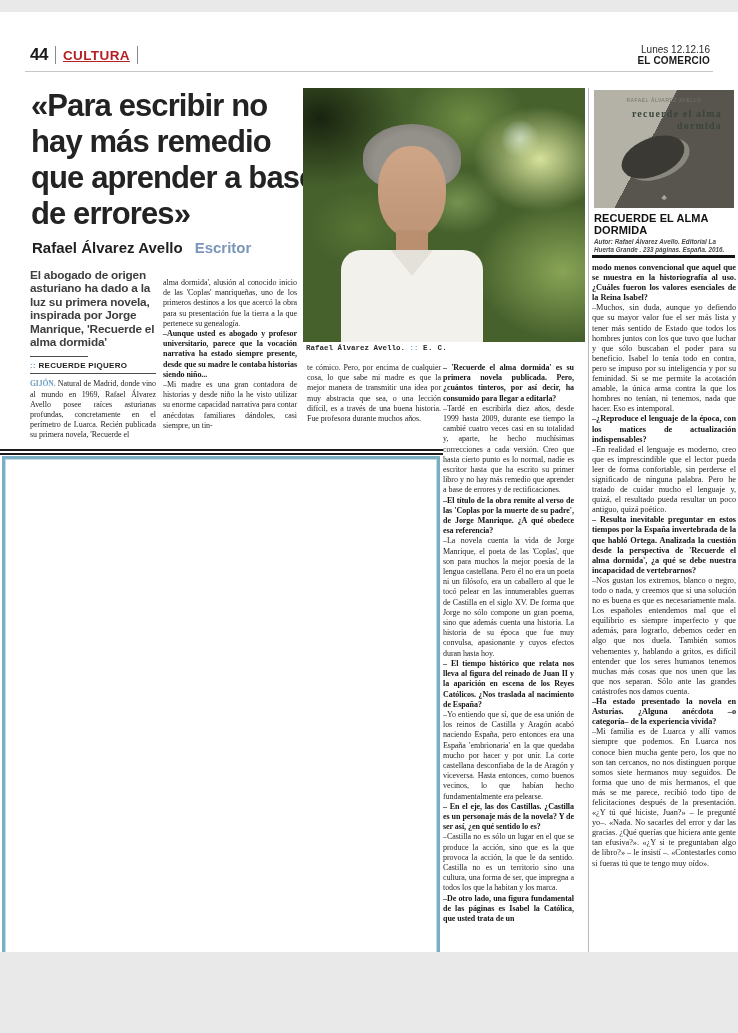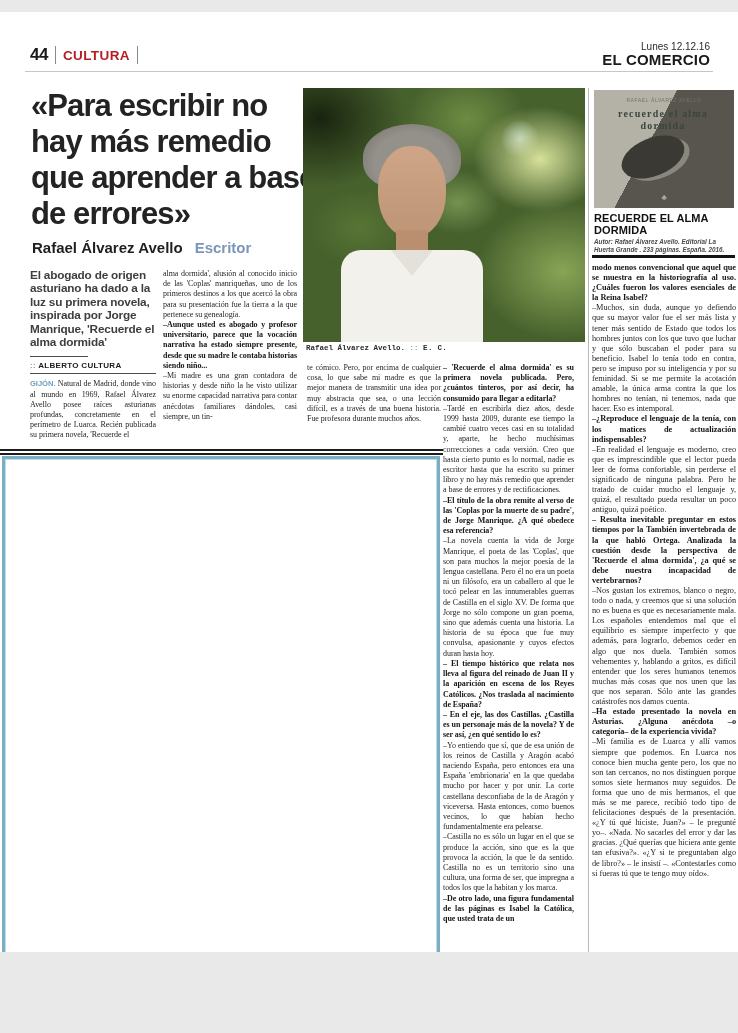--- a/index.html
+++ b/index.html
@@ -6,24 +6,24 @@
   html,body { background:#e9e9e9; }
   .page { position:relative; width:738px; height:940px; background:#ffffff;
           font-family:"Liberation Serif", serif; color:#1f1f1f; overflow:hidden;
           margin:12px auto; }
 
   
   .masthead { position:absolute; left:30px; top:30px; right:28px; height:26px;
               display:flex; align-items:center; font-family:"Liberation Sans", sans-serif; }
   .pagenum { font-size:17px; font-weight:700; color:#1a1a1a; letter-spacing:-0.5px; }
   .mast-div { width:1px; height:18px; background:#8a8a8a; margin:0 7px; }
-  .section { font-size:13.5px; font-weight:700; color:#b41f24; letter-spacing:0.4px; }
+  .section { font-size:13.5px; font-weight:700; color:#b41f24; letter-spacing:0.4px;text-decoration:underline; }
   .mast-right { margin-left:auto; text-align:right; line-height:1.1; }
   .mast-date { font-size:10px; color:#2a2a2a; }
-  .mast-paper { font-size:15px; font-weight:700; color:#1a1a1a; letter-spacing:0.2px;text-align:right; }
+  .mast-paper { font-size:10px; font-weight:700; color:#1a1a1a; letter-spacing:0.2px;text-align:right; }
   .mast-rule { position:absolute; left:25px; right:25px; top:59px; height:1px; background:#c6c6c6; }
 
   
   .headline { position:absolute; left:31px; top:76px; width:288px;
               font-family:"Liberation Sans", sans-serif; font-weight:700;
               font-size:31px; line-height:36px; letter-spacing:-0.9px; color:#232323; }
   .byline { position:absolute; left:32px; top:227px; width:280px;
             font-family:"Liberation Sans", sans-serif; font-size:15px; font-weight:700; }
   .byline .role { color:#7b97b8; margin-left:5px;padding-left:7px; }
 
@@ -55,47 +55,47 @@
   .caption .colon, .kicker .colon { color:#6f9ec0; }
   .caption .credit { letter-spacing:0.3px; }
 
   
   .vrule { position:absolute; left:588px; top:76px; width:1px; height:929px; background:#b9b9b9; }
   .cover { position:absolute; left:594px; top:78px; width:140px; height:118px;
            background:linear-gradient(118deg, #b4b1a6 41%, #57554d 41%); overflow:hidden; }
   .cover-author { position:absolute; left:0; top:7px; width:100%; text-align:center;
                   font-family:"Liberation Sans", sans-serif; font-size:5px; letter-spacing:0.6px;
                   color:#767469; text-transform:uppercase; }
-  .cover-title { position:absolute; left:10px; top:18px; width:118px; text-align:center;
+  .cover-title { position:absolute; left:10px; top:18px; width:118px; text-align:right;
                  font-weight:700; font-size:10px; line-height:11.5px; letter-spacing:1.2px;
                  color:#39453c; white-space:pre-line; }
   .cover-ellipse { position:absolute; left:26px; top:48px; width:66px; height:38px;
                    background:#3a3934; border-radius:50%; transform:rotate(-22deg);
                    box-shadow:4px 4px 0 rgba(181,178,167,0.55); }
   .cover-logo { position:absolute; left:0; bottom:6px; width:100%; text-align:center;
                 font-size:8px; color:#b0aea3; line-height:8px; }
   .book-title { position:absolute; left:594px; top:200px; width:142px;
                 font-family:"Liberation Sans", sans-serif; font-weight:700;
                 font-size:11px; line-height:12px; color:#111; letter-spacing:0.1px; }
   .book-details { position:absolute; left:594px; top:226px; width:142px;
                   font-family:"Liberation Sans", sans-serif; font-style:italic; font-weight:700;
                   font-size:6.3px; line-height:7.6px; color:#4a4a48; }
   .book-rule { position:absolute; left:592px; top:243px; width:143px; height:2.5px; background:#141414; }
 
   
   .col { position:absolute; z-index:2; }
   .col-a { left:30px;  top:257px; width:126px; }
-  .col-b { left:163px; top:257px; width:134px; }
+  .col-b { left:163px; top:266px; width:134px; }
   .col-c { left:307px; top:351px; width:134px; }
   .col-d { left:443px; top:351px; width:131px; }
   .col-e { left:592px; top:251px; width:144px; }
   .par { font-size:8px; line-height:10.2px; text-align:justify; color:#1e1e1e; letter-spacing:-0.05px; }
   .col-e .par { font-size:8.3px; line-height:10.1px; }
   .par.q { font-weight:700; color:#161616; }
-  .dateline { font-family:Liberation Sans, sans-serif; font-weight:700; color:#6f9ec0; font-size:7.6px; }
+  .dateline { font-family:Liberation Serif, serif; font-weight:700; color:#6f9ec0; font-size:7.6px; }
 
   .lead { font-family:Liberation Sans, sans-serif; font-weight:700; color:#3e3e3e;
           font-size:11.8px; line-height:13.4px; letter-spacing:-0.2px; }
   .rule-a { width:58px; border-top:1.3px solid #4c4c4c; margin:7px 0 4px; }
   .kicker { font-family:"Liberation Sans", sans-serif; font-weight:700; font-size:8px;
             letter-spacing:0.3px; color:#1c1c1c; }
   .rule-b { border-top:1px solid #4c4c4c; margin:3px 0 5px; }
 
   
   .double-rule { position:absolute; left:0; top:437px; width:443px; height:6px; z-index:4;
@@ -149,52 +149,52 @@
   </div>
   <div class="book-title">RECUERDE EL ALMA DORMIDA</div>
   <div class="book-details">Autor: Rafael Álvarez Avello. Editorial La Huerta Grande . 233 páginas. España. 2016.</div>
   <div class="book-rule"></div>
 
   <div class="col col-a">
     <div class="lead">El abogado de origen asturiano ha dado a la luz su primera novela, inspirada por Jorge Manrique, 'Recuerde el alma dormida'</div>
     <div class="rule-a"></div>
     <div class="kicker">
       <span class="colon">::</span>
-      <span>ALBERTO CULTURA</span>
+      <span>RECUERDE PIQUERO</span>
     </div>
     <div class="rule-b"></div>
     <div>
         <p class="par"><span class="dateline">GIJÓN. </span>Natural de Madrid, donde vino al mundo en 1969, Rafael Álvarez Avello posee raíces asturianas profundas, concretamente en el perímetro de Luarca. Recién publicada su primera novela, 'Recuerde el</p>
       </div>
   </div>
   <div class="col col-b">
       <p class="par">alma dormida', alusión al conocido inicio de las 'Coplas' manriqueñas, uno de los primeros destinos a los que acercó la obra para su presentación fue la tierra a la que pertenece su genealogía.</p>
       <p class="par q">–Aunque usted es abogado y profesor universitario, parece que la vocación narrativa ha estado siempre presente, desde que su madre le contaba historias siendo niño...</p>
       <p class="par">–Mi madre es una gran contadora de historias y desde niño la he visto utilizar su enorme capacidad narrativa para contar anécdotas familiares dándoles, casi siempre, un tin-</p>
     </div>
   <div class="col col-c">
       <p class="par">te cómico. Pero, por encima de cualquier cosa, lo que sabe mi madre es que la mejor manera de transmitir una idea por muy abstracta que sea, o una lección difícil, es a través de una buena historia. Fue profesora durante muchos años.</p>
     </div>
   <div class="col col-d">
       <p class="par q">– 'Recuerde el alma dormida' es su primera novela publicada. Pero, ¿cuántos tinteros, por así decir, ha consumido para llegar a editarla?</p>
       <p class="par">–Tardé en escribirla diez años, desde 1999 hasta 2009, durante ese tiempo la cambié cuatro veces casi en su totalidad y, aparte, he hecho muchísimas correcciones a cada versión. Creo que hasta cierto punto es lo normal, nadie es escritor hasta que ha escrito su primer libro y no hay más remedio que aprender a base de errores y de rectificaciones.</p>
       <p class="par q">–El título de la obra remite al verso de las 'Coplas por la muerte de su padre', de Jorge Manrique. ¿A qué obedece esa referencia?</p>
       <p class="par">–La novela cuenta la vida de Jorge Manrique, el poeta de las 'Coplas', que son para muchos la mejor poesía de la lengua castellana. Pero él no era un poeta ni un filósofo, era un caballero al que le tocó pelear en las innumerables guerras de Castilla en el siglo XV. De forma que Jorge no sólo compone un gran poema, sino que además cuenta una historia. La historia de su época que fue muy convulsa, apasionante y cuyos efectos duran hasta hoy.</p>
       <p class="par q">– El tiempo histórico que relata nos lleva al figura del reinado de Juan II y la aparición en escena de los Reyes Católicos. ¿Nos traslada al nacimiento de España?</p>
+      <p class="par">–Yo entiendo que sí, que de esa unión de los reinos de Castilla y Aragón acabó naciendo España, pero entonces era una España 'embrionaria' en la que quedaba mucho por hacer y por unir. La corte castellana desconfiaba de la de Aragón y viceversa. Hasta entonces, como buenos vecinos, lo que habían hecho fundamentalmente era pelearse.</p>
       <p class="par q">– En el eje, las dos Castillas. ¿Castilla es un personaje más de la novela? Y de ser así, ¿en qué sentido lo es?</p>
-      <p class="par">–Yo entiendo que sí, que de esa unión de los reinos de Castilla y Aragón acabó naciendo España, pero entonces era una España 'embrionaria' en la que quedaba mucho por hacer y por unir. La corte castellana desconfiaba de la de Aragón y viceversa. Hasta entonces, como buenos vecinos, lo que habían hecho fundamentalmente era pelearse.</p>
       <p class="par">–Castilla no es sólo un lugar en el que se produce la acción, sino que es la que provoca la acción, la que le da sentido. Castilla no es un territorio sino una cultura, una forma de ser, que impregna a todos los que la habitan y los marca.</p>
       <p class="par q">–De otro lado, una figura fundamental de las páginas es Isabel la Católica, que usted trata de un</p>
     </div>
   <div class="col col-e">
       <p class="par q">modo menos convencional que aquel que se muestra en la historiografía al uso. ¿Cuáles fueron los valores esenciales de la Reina Isabel?</p>
       <p class="par">–Muchos, sin duda, aunque yo defiendo que su mayor valor fue el ser más lista y tener más sentido de Estado que todos los hombres juntos con los que tuvo que luchar y que sólo buscaban el poder para su beneficio. Isabel lo tenía todo en contra, pero se impuso por su inteligencia y por su feminidad. Si se me permite la acotación amable, la única arma contra la que los hombres no tenían, ni tenemos, nada que hacer. Eso es intemporal.</p>
-      <p class="par q">–¿Reproduce el lenguaje de la tenía, con los matices de actualización indispensables?</p>
+      <p class="par q">–¿Reproduce el lenguaje de la época, con los matices de actualización indispensables?</p>
       <p class="par">–En realidad el lenguaje es moderno, creo que es imprescindible que el lector pueda leer de forma confortable, sin perderse el significado de ninguna palabra. Pero he tratado de cuidar mucho el lenguaje y, quizá, el resultado pueda resultar un poco antiguo, quizá poético.</p>
-      <p class="par q">– Resulta inevitable preguntar en estos tiempos por la También invertebrada de la que habló Ortega. Analizada la cuestión desde la perspectiva de 'Recuerde el alma dormida', ¿a qué se debe nuestra incapacidad de vertebrarnos?</p>
+      <p class="par q">– Resulta inevitable preguntar en estos tiempos por la España invertebrada de la que habló Ortega. Analizada la cuestión desde la perspectiva de 'Recuerde el alma dormida', ¿a qué se debe nuestra incapacidad de vertebrarnos?</p>
       <p class="par">–Nos gustan los extremos, blanco o negro, todo o nada, y creemos que si una solución no es buena es que es necesariamente mala. Los españoles entendemos mal que el equilibrio es siempre imperfecto y que además, para lograrlo, debemos ceder en algo que nos duela. También somos vehementes y, hablando a gritos, es difícil entender que los seres humanos tenemos muchas más cosas que nos unen que las que nos separan. Sólo ante las grandes catástrofes nos damos cuenta.</p>
       <p class="par q">–Ha estado presentado la novela en Asturias. ¿Alguna anécdota –o categoría– de la experiencia vivida?</p>
       <p class="par">–Mi familia es de Luarca y allí vamos siempre que podemos. En Luarca nos conoce bien mucha gente pero, los que no son tan cercanos, no nos distinguen porque somos siete hermanos muy seguidos. De forma que uno de mis hermanos, el que más se me parece, recibió todo tipo de felicitaciones después de la presentación. «¿Y tú qué hiciste, Juan?» – le pregunté yo–. «Nada. No sacarles del error y dar las gracias. ¿Qué querías que hiciera ante gente tan efusiva?». «¿Y si te preguntaban algo de libro?» – le insistí –. «Contestarles como si fueras tú que te tengo muy oído».</p>
     </div>
 
   <div class="double-rule"></div>
   <div class="annotation-box"></div>
 
 </div>
 

